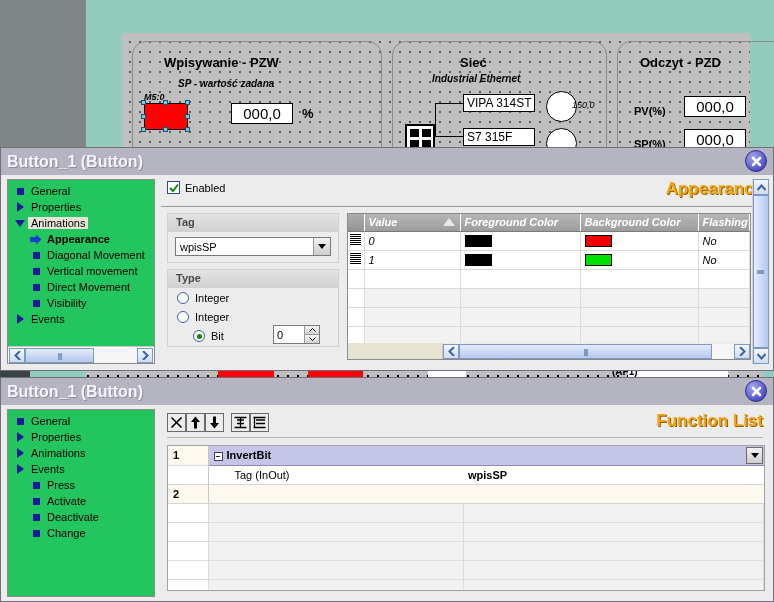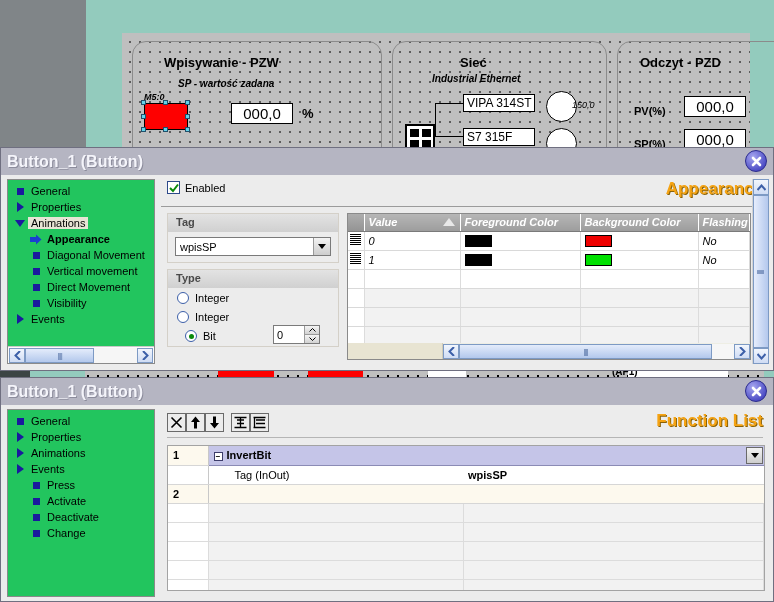--- a/index.html
+++ b/index.html
@@ -432,21 +432,21 @@
           <div class="gb-head">Type</div>
         </div>
         <div class="radio-row" style="left:16px; top:113px;">
           <span class="rdo"></span>
           <span>Integer</span>
         </div>
         <div class="radio-row" style="left:16px; top:132px;">
           <span class="rdo"></span>
           <span>Integer</span>
         </div>
-        <div class="radio-row" style="left:24px; top:151px;align-items:flex-end;">
+        <div class="radio-row" style="left:32px; top:151px;align-items:flex-end;">
           <span class="rdo on">
               <span class="dot"></span>
             </span>
           <span>Bit</span>
         </div>
         <div class="spin" style="left:112px; top:146px; width:47px; height:19px;">
           <span class="spin-val">0</span>
           <span class="spin-btns">
             <span class="spin-b">
               <svg width="7" height="4" viewBox="0 0 7 4">

